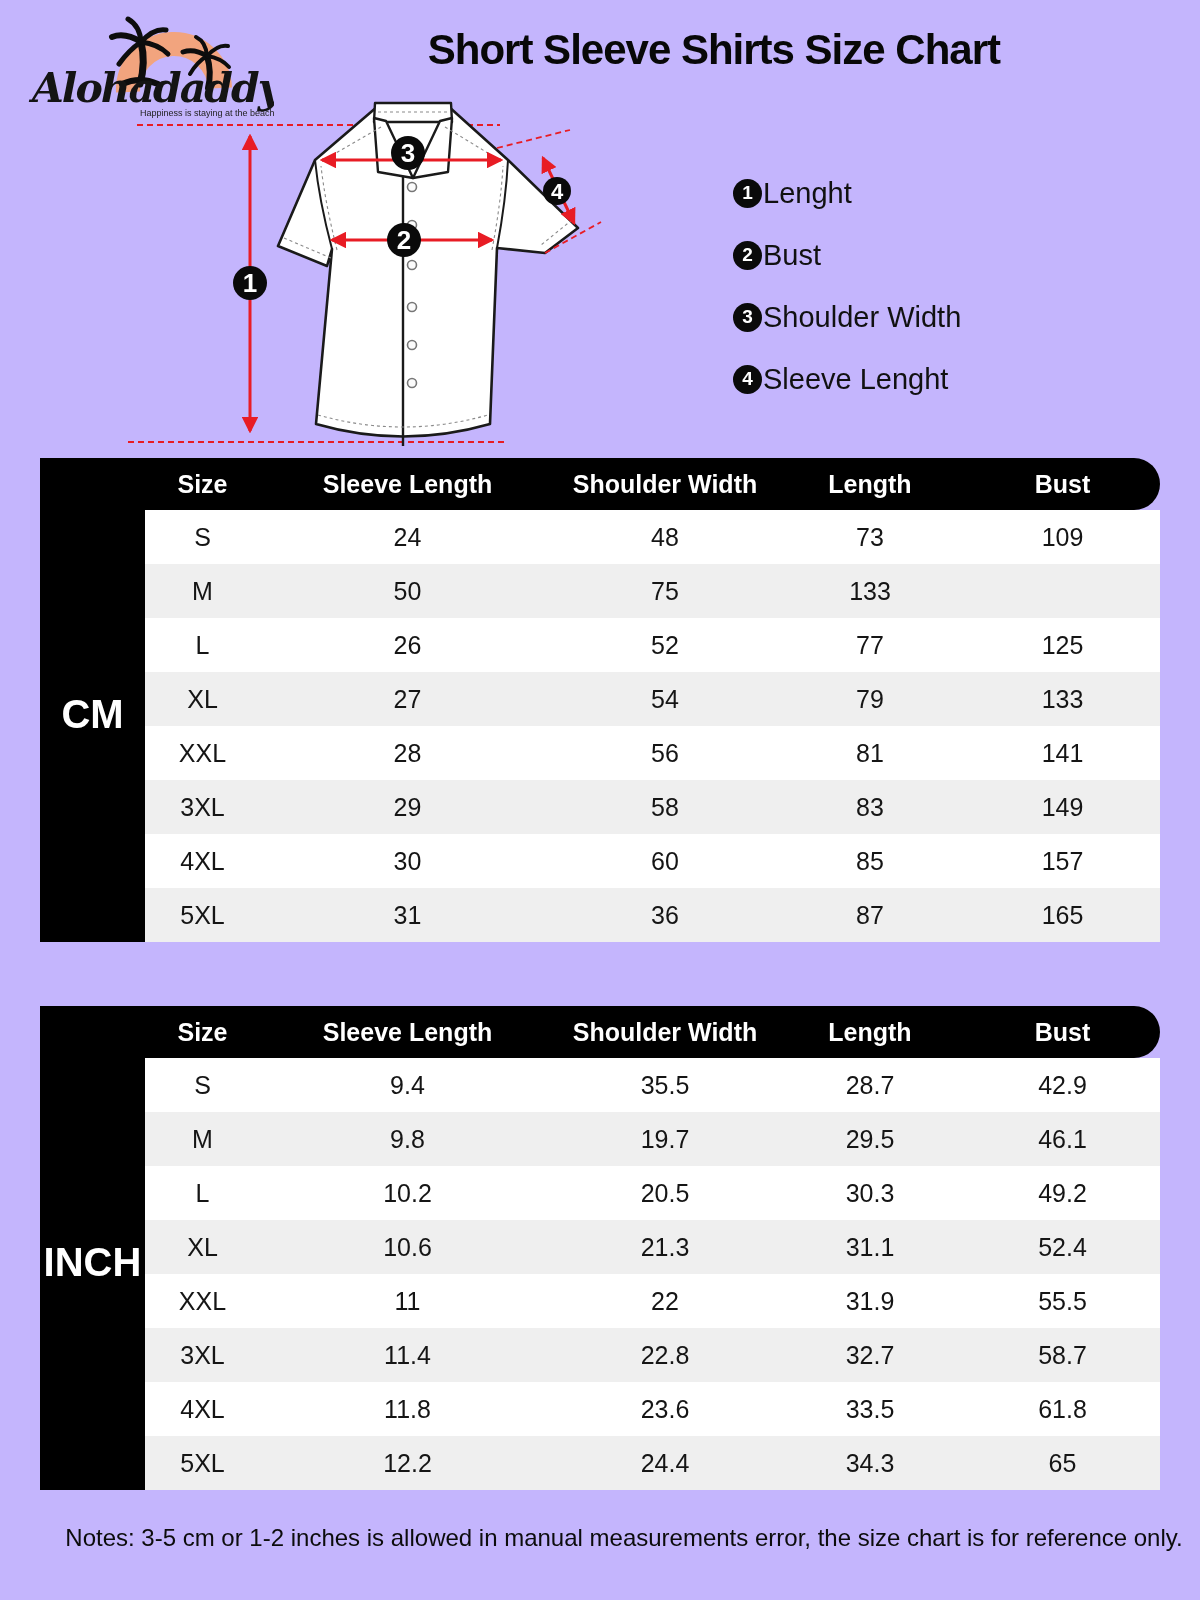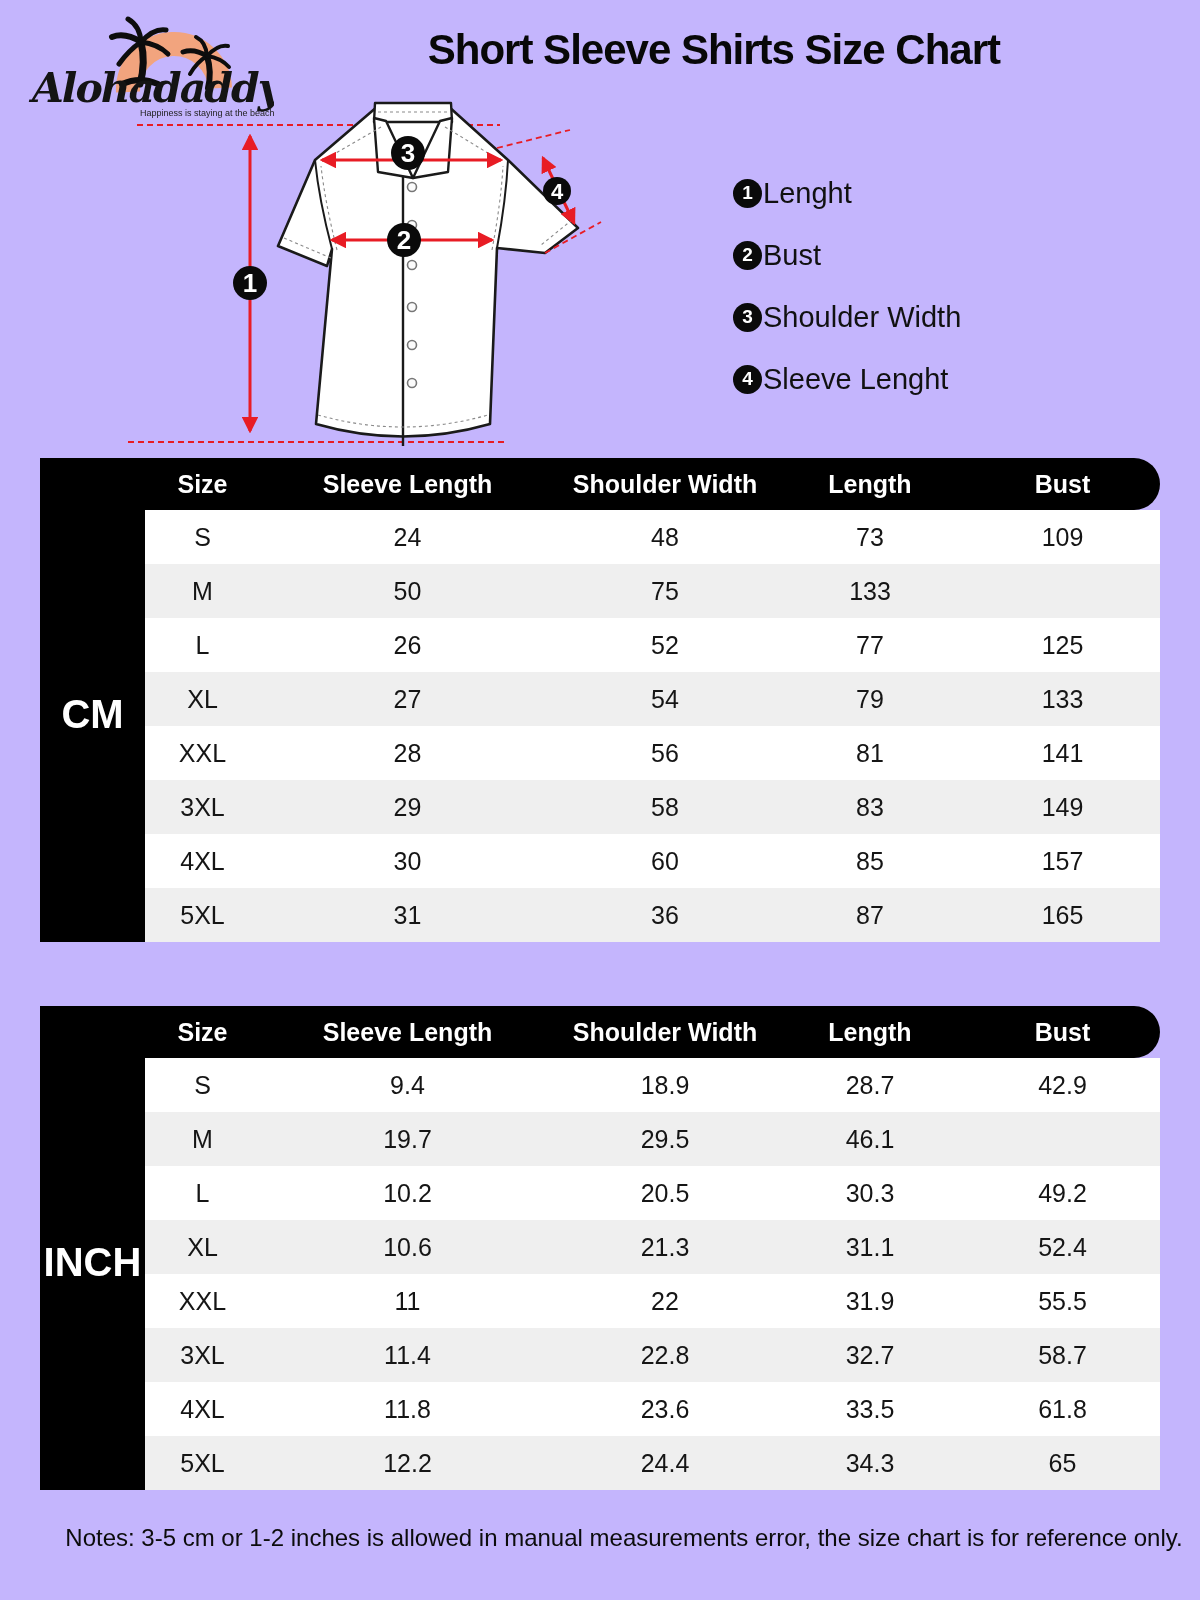--- a/index.html
+++ b/index.html
@@ -245,26 +245,27 @@
         <div class="hcell">Size</div>
         <div class="hcell">Sleeve Length</div>
         <div class="hcell">Shoulder Width</div>
         <div class="hcell">Length</div>
         <div class="hcell">Bust</div>
       </div>
     <div class="tbody">
         <div class="trow">
           <div class="tcell">S</div>
           <div class="tcell">9.4</div>
-          <div class="tcell">18.9</div>
+          <div class="tcell">35.5</div>
           <div class="tcell">28.7</div>
           <div class="tcell">42.9</div>
         </div>
         <div class="trow alt">
           <div class="tcell">M</div>
+          <div class="tcell">9.8</div>
           <div class="tcell">19.7</div>
           <div class="tcell">29.5</div>
           <div class="tcell">46.1</div>
         </div>
         <div class="trow">
           <div class="tcell">L</div>
           <div class="tcell">10.2</div>
           <div class="tcell">20.5</div>
           <div class="tcell">30.3</div>
           <div class="tcell">49.2</div>

